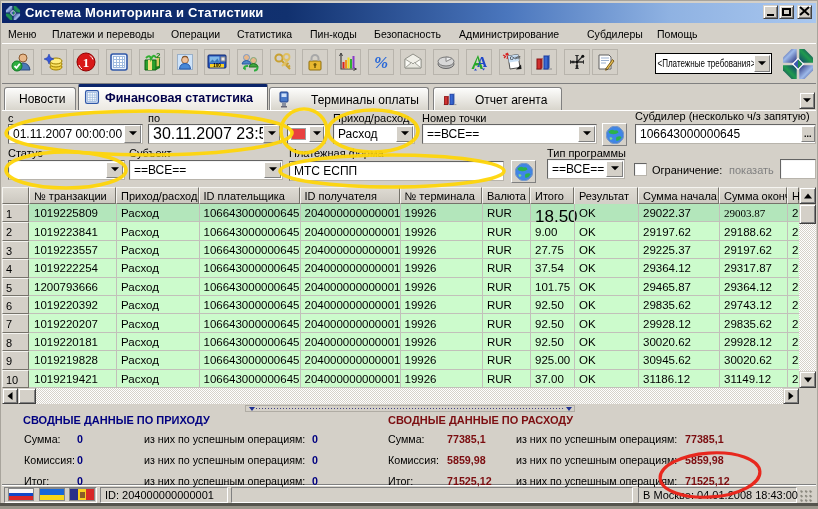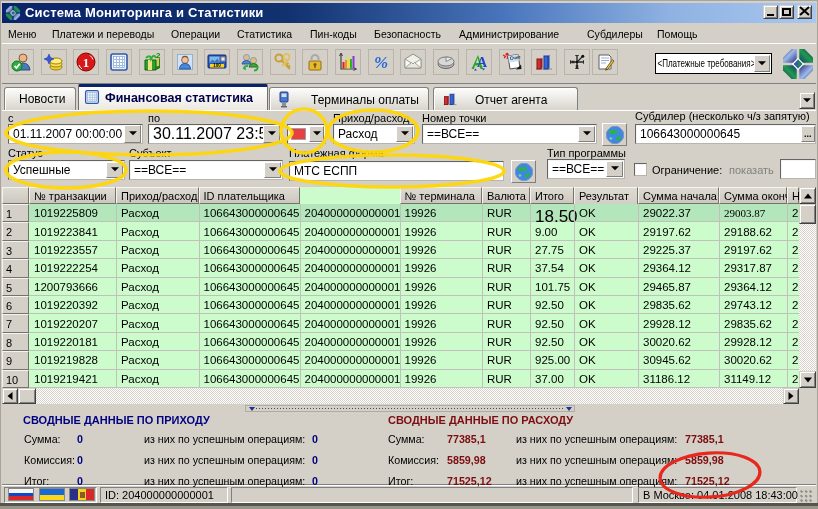--- a/index.html
+++ b/index.html
@@ -283,21 +283,21 @@
   </div>
 <div class="abs" style="left:269px;top:87px;width:160px;height:23px;background:linear-gradient(180deg,#fdfdfc,#d8d5cc);border:1px solid #808080;border-bottom:none;border-radius:3px 3px 0 0;box-shadow:inset 1px 1px 0 #fff;">
     <span style="position:absolute;left:8px;top:3px;"><svg width="12" height="17">
         <rect x="2" y="1" width="8" height="10" rx="1" fill="#4878c8" stroke="#20408a"></rect>
         <rect x="3.5" y="2.5" width="5" height="3.5" fill="#cfe0f8"></rect>
         <rect x="4" y="12" width="4" height="3" fill="#8890a0"></rect>
         <rect x="3" y="15" width="6" height="1.5" fill="#667"></rect>
       </svg></span>
     <span style="position:absolute;left:41px;top:5px;font-size:12px;">Терминалы оплаты</span>
   </div>
-<div class="abs" style="left:433px;top:87px;width:145px;height:23px;background:linear-gradient(180deg,#fdfdfc,#d8d5cc);border:1px solid #808080;border-bottom:none;border-radius:3px 3px 0 0;box-shadow:inset 1px 1px 0 #fff;">
+<div class="abs" style="left:433px;top:87px;width:129px;height:23px;background:linear-gradient(180deg,#fdfdfc,#d8d5cc);border:1px solid #808080;border-bottom:none;border-radius:3px 3px 0 0;box-shadow:inset 1px 1px 0 #fff;">
     <span style="position:absolute;left:8px;top:3px;"><svg width="16" height="16" viewBox="0 0 20 20">
         <path d="M2 17 H18" stroke="#888" stroke-width="1"></path>
         <rect x="3" y="7" width="4" height="10" fill="#d03030" stroke="#881010"></rect>
         <polygon points="7,7 8.5,5.8 8.5,15.8 7,17" fill="#a02020"></polygon>
         <rect x="10" y="4" width="4" height="13" fill="#3868d0" stroke="#1838a0"></rect>
         <polygon points="14,4 15.5,2.8 15.5,15.8 14,17" fill="#2048a8"></polygon>
       </svg></span>
     <span style="position:absolute;left:41px;top:5px;font-size:12px;">Отчет агента</span>
   </div>
 <div class="abs raised2" style="left:799px;top:92px;width:16px;height:17px;">
@@ -349,21 +349,20 @@
   </div>
 <div class="abs lbl" style="left:635px;top:110px;color:#000;">Субдилер (несколько ч/з запятую)</div>
 <div class="abs field" style="left:635px;top:124px;width:181px;height:20px;">
     <div class="fieldtxt" style="font-size:12px;">106643000000645</div>
   </div>
 <div class="abs raised" style="left:801px;top:126px;width:14px;height:16px;">
     <span style="position:absolute;left:2px;top:2px;font-size:9px;font-weight:bold;">...</span>
   </div>
 <div class="abs lbl" style="left:8px;top:147px;color:#000;">Статус</div>
 <div class="abs field" style="left:8px;top:160px;width:117px;height:20px;">
-    <div class="fieldtxt">Успешные</div>
     <div class="cbtn">
       <div class="arr"></div>
     </div>
   </div>
 <div class="abs lbl" style="left:129px;top:147px;color:#000;">Субъект</div>
 <div class="abs field" style="left:129px;top:160px;width:154px;height:20px;">
     <div class="fieldtxt">==ВСЕ==</div>
     <div class="cbtn">
       <div class="arr"></div>
     </div>
@@ -397,20 +396,23 @@
       <span style="position:absolute;left:4px;top:2px;font-size:11px;white-space:nowrap;"></span>
     </div>
 <div class="abs" style="left:27px;top:0;width:87px;height:17px;background:linear-gradient(180deg,#dedbd3,#ccc8c0);border:1px solid;border-color:#f5f4f0 #75726a #75726a #f5f4f0;">
       <span style="position:absolute;left:4px;top:2px;font-size:11px;white-space:nowrap;">№ транзакции</span>
     </div>
 <div class="abs" style="left:114px;top:0;width:82.5px;height:17px;background:linear-gradient(180deg,#dedbd3,#ccc8c0);border:1px solid;border-color:#f5f4f0 #75726a #75726a #f5f4f0;">
       <span style="position:absolute;left:4px;top:2px;font-size:11px;white-space:nowrap;">Приход/расход</span>
     </div>
 <div class="abs" style="left:196.5px;top:0;width:101.0px;height:17px;background:linear-gradient(180deg,#dedbd3,#ccc8c0);border:1px solid;border-color:#f5f4f0 #75726a #75726a #f5f4f0;">
       <span style="position:absolute;left:4px;top:2px;font-size:11px;white-space:nowrap;">ID плательщика</span>
+    </div>
+<div class="abs" style="left:297.5px;top:0;width:100.0px;height:17px;background:linear-gradient(180deg,#dedbd3,#ccc8c0);border:1px solid;border-color:#f5f4f0 #75726a #75726a #f5f4f0;">
+      <span style="position:absolute;left:4px;top:2px;font-size:11px;white-space:nowrap;">ID получателя</span>
     </div>
 <div class="abs" style="left:397.5px;top:0;width:82.5px;height:17px;background:linear-gradient(180deg,#dedbd3,#ccc8c0);border:1px solid;border-color:#f5f4f0 #75726a #75726a #f5f4f0;">
       <span style="position:absolute;left:4px;top:2px;font-size:11px;white-space:nowrap;">№ терминала</span>
     </div>
 <div class="abs" style="left:480px;top:0;width:48px;height:17px;background:linear-gradient(180deg,#dedbd3,#ccc8c0);border:1px solid;border-color:#f5f4f0 #75726a #75726a #f5f4f0;">
       <span style="position:absolute;left:4px;top:2px;font-size:11px;white-space:nowrap;">Валюта</span>
     </div>
 <div class="abs" style="left:528px;top:0;width:44px;height:17px;background:linear-gradient(180deg,#dedbd3,#ccc8c0);border:1px solid;border-color:#f5f4f0 #75726a #75726a #f5f4f0;">
       <span style="position:absolute;left:4px;top:2px;font-size:11px;white-space:nowrap;">Итого</span>
     </div>

